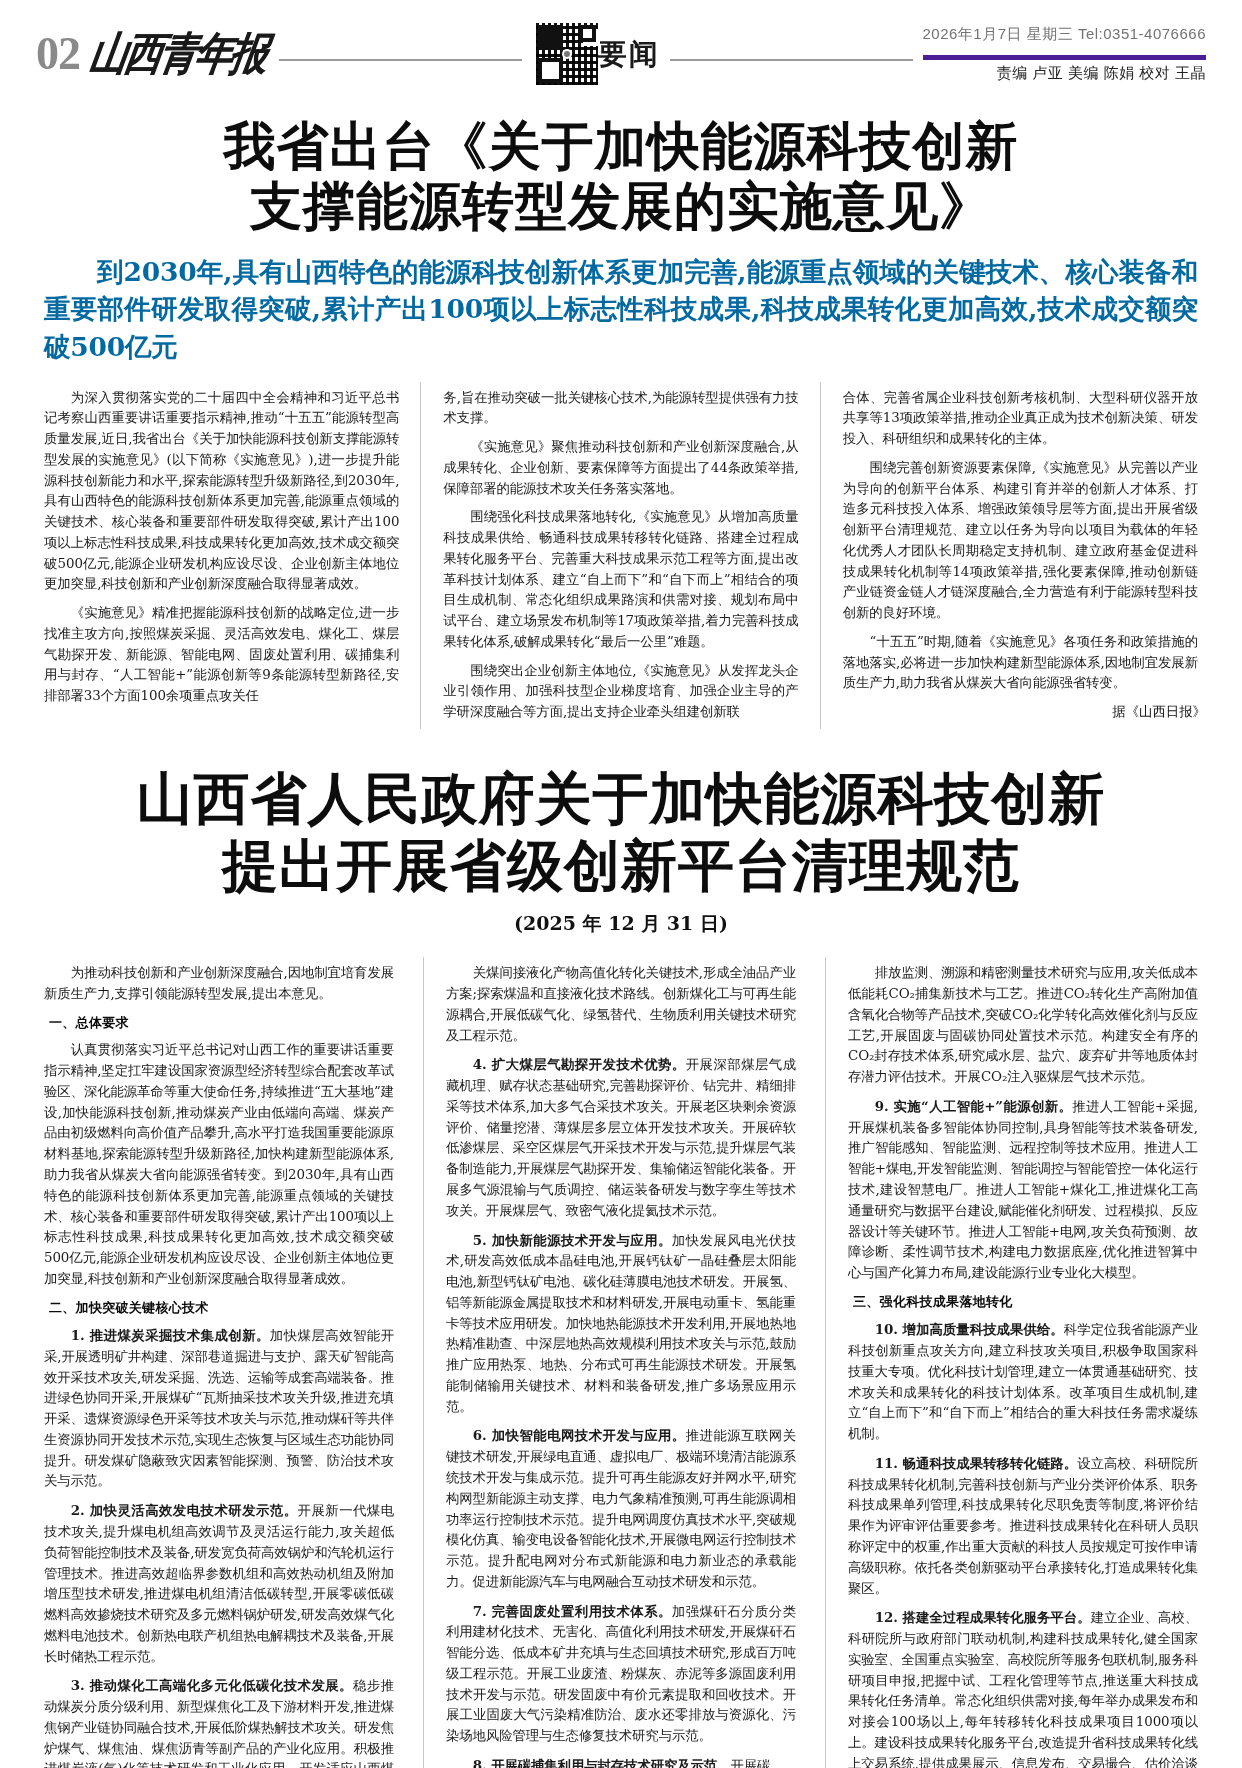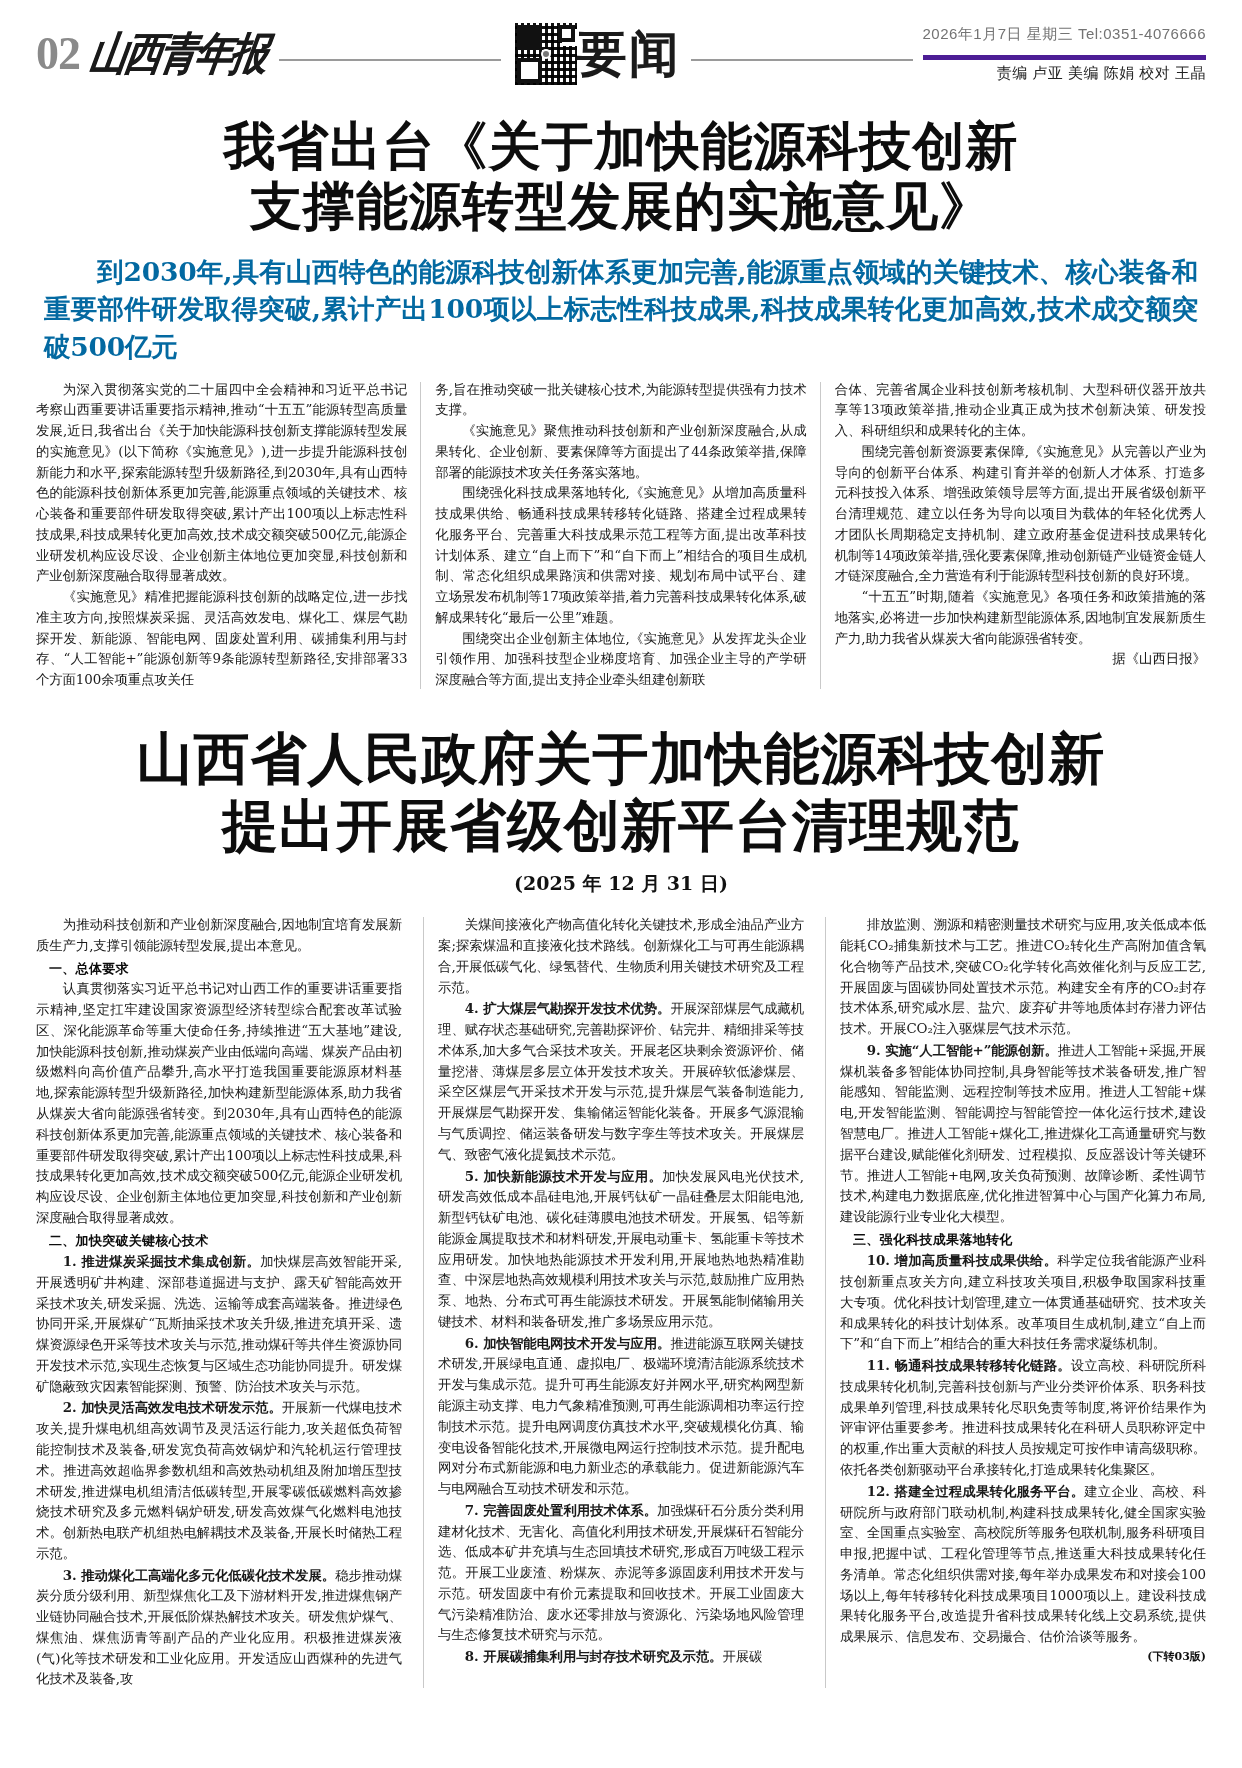--- a/index.html
+++ b/index.html
@@ -45,21 +45,21 @@
   .qr::before, .qr::after {
     content: ""; position: absolute; width: 17px; height: 17px;
     border: 4px solid #111; background: #fff;
   }
   .qr::before { top: 2px; left: 2px; box-shadow: 41px 0 0 -4px #fff, 41px 0 0 0 #111 inset; }
   .qr::after { bottom: 2px; left: 2px; }
   .qr-tr { position: absolute; top: 2px; right: 2px; width: 17px; height: 17px; border: 4px solid #111; background: #fff; }
   .qr-dot { position: absolute; top: 26px; left: 26px; width: 10px; height: 10px; border-radius: 50%; background: #777; border: 2px solid #fff; }
   .section-label {
     font-family: "DejaVu Serif", serif;
-    font-size: 50px; font-weight: 700; color: #1a1a1a;
+    font-size: 29px; font-weight: 700; color: #1a1a1a;
     letter-spacing: 2px; line-height: 1;
     white-space: nowrap;
   }
   .rule-right { flex: 1; height: 0; border-top: 2px solid #9a9a9a; margin: 0 10px; position: relative; top: 6px; }
   .head-meta { text-align: right; white-space: nowrap; }
   .head-date {
     font-family: "Liberation Sans", sans-serif;
     font-size: 15px; color: #737373; letter-spacing: 0.5px;
     padding-bottom: 11px; border-bottom: 5px solid #4c1d95;
   }
@@ -91,21 +91,21 @@
     display: grid; grid-template-columns: 1fr 1fr 1fr;
     column-gap: 28px; margin-top: 14px;
   }
   .col { position: relative; }
   .col + .col { }
   .cols3 .col + .col::before {
     content: ""; position: absolute; left: -15px; top: 2px; bottom: 2px;
     border-left: 1px solid #c9c9c9;
   }
   p.body {
-    margin: 0; text-indent: 2em;
+    margin: 8px; text-indent: 2em;
     font-family: "DejaVu Serif", serif;
     font-size: 13.4px; line-height: 1.55;
     text-align: justify; color: #1a1a1a;
     letter-spacing: -0.1px;
   }
   p.body.noindent { text-indent: 0; }
   p.source { margin: 0; text-align: right; font-family: "DejaVu Serif", serif; font-size: 13.4px; line-height: 1.55; }
 
   
   .headline2 {

